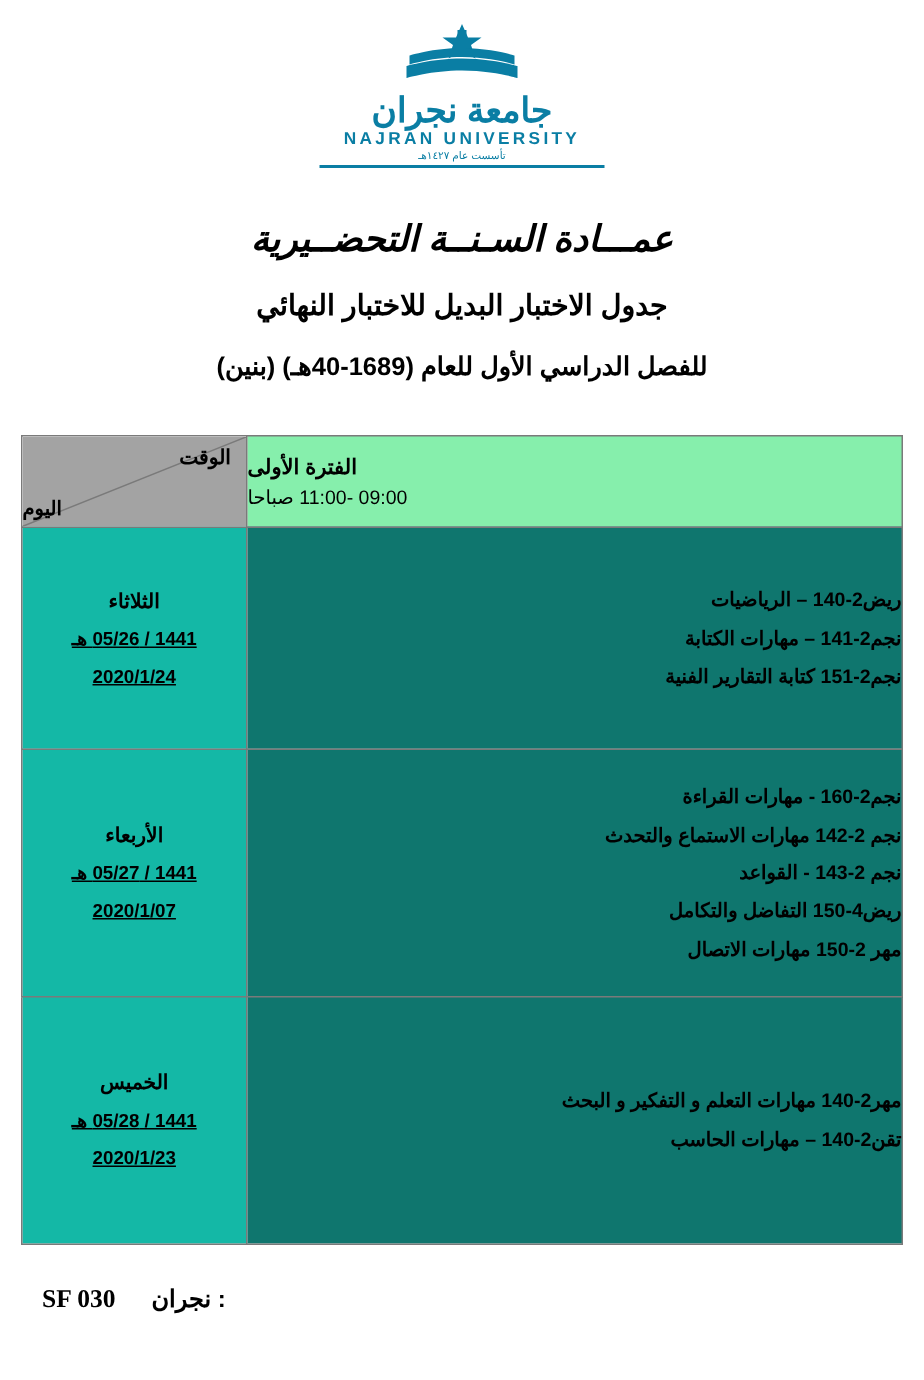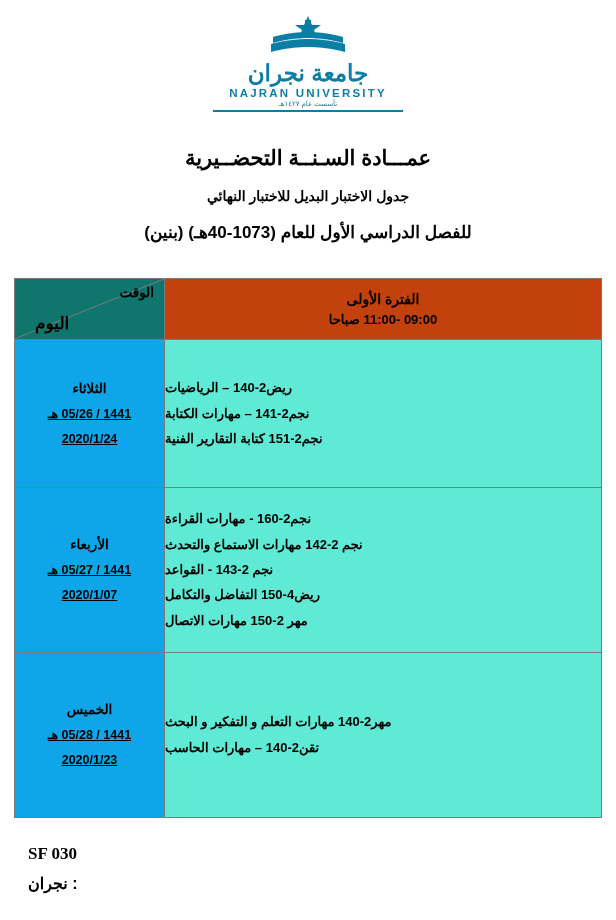--- a/index.html
+++ b/index.html
@@ -73,27 +73,28 @@
     background: #0a7ea4;
     margin: 2px auto 0 auto;
   }
 
   
   .titles {
     text-align: center;
     margin-top: 26px;
   }
   .title-1 {
-    font-size: 21px;
+    font-size: 24px;
     font-weight: bold;
     letter-spacing: 2px;
     line-height: 1.5;
+    font-style: italic;
   }
   .title-2 {
-    font-size: 14px;
+    font-size: 19px;
     font-weight: bold;
     margin-top: 13px;
     line-height: 1.5;
   }
   .title-3 {
     font-size: 17px;
     font-weight: bold;
     margin-top: 13px;
     line-height: 1.5;
   }
@@ -107,35 +108,35 @@
   }
   .sched-table td, .sched-table th {
     border: 1px solid #7a7a7a;
     vertical-align: middle;
     padding: 0;
   }
   .col-day   { width: 150px; }
   .col-per1  { width: auto; }
 
   .head-cell {
-    background: #c2410c;
+    background: #86efac;
     height: 60px;
-    text-align: center;
+    text-align: left;
     font-weight: bold;
     font-size: 14px;
   }
   .head-cell .line2 {
     font-size: 13px;
-    font-weight: bold;
+    font-weight: normal;
     margin-top: 5px;
     direction: ltr;
     unicode-bidi: plaintext;
   }
   .corner-cell {
-    background: #0f766e;
+    background: #a3a3a3;
     position: relative;
     height: 60px;
     padding: 0;
     text-decoration: underline;
   }
   .corner-cell .diag {
     position: absolute;
     top: 0; left: 0; right: 0; bottom: 0;
     overflow: hidden;
   }
@@ -143,48 +144,48 @@
   .corner-cell .lbl-time {
     position: absolute;
     top: 5px;
     right: 10px;
     font-weight: bold;
     font-size: 13.5px;
   }
   .corner-cell .lbl-day {
     position: absolute;
     bottom: 5px;
-    left: 20px;
-    font-weight: bold;
-    font-size: 17px;
+    left: 0;
+    font-weight: bold;
+    font-size: 13px;
   }
 
   .day-cell {
-    background: #0ea5e9;
+    background: #14b8a6;
     text-align: center;
     font-size: 13px;
     line-height: 2.0;
     padding: 8px 4px;
   }
   .day-cell .dname {
     font-weight: bold;
     font-size: 13.5px;
   }
   .day-cell .dh, .day-cell .dg {
     font-weight: bold;
     font-size: 12.5px;
     direction: rtl;
     unicode-bidi: plaintext;
     text-decoration: underline;
   }
 
   .courses-cell {
-    background: #5eead4;
+    background: #0f766e;
     padding: 16px 10px;
-    text-align: left;
+    text-align: right;
   }
   .course-line {
     font-size: 13px;
     font-weight: bold;
     line-height: 1.95;
     white-space: nowrap;
     direction: rtl;
     unicode-bidi: plaintext;
   }
 
@@ -209,23 +210,22 @@
     font-weight: bold;
     font-family: "Liberation Serif", serif;
     direction: ltr;
     unicode-bidi: plaintext;
     margin-left: 8px;
   }
   .footer-row {
     display: flex;
     justify-content: flex-start;
     align-items: baseline;
-    gap: 10px;
+    gap: 24px;
     direction: ltr;
-    flex-direction: column;
   }
 </style>
 </head>
 <body>
 
 <div class="page">
 
   <div class="logo-block">
     <div class="logo-wrap">
       <div class="logo-mark">
@@ -239,21 +239,21 @@
       <div class="logo-ar">جامعة نجران</div>
       <div class="logo-en">NAJRAN UNIVERSITY</div>
       <div class="logo-sub">تأسست عام ١٤٢٧هـ</div>
       <div class="logo-rule"></div>
     </div>
   </div>
 
   <div class="titles">
     <div class="title-1">عمـــادة السـنــة التحضــيرية</div>
     <div class="title-2">جدول الاختبار البديل للاختبار النهائي</div>
-    <div class="title-3">للفصل الدراسي الأول للعام (1073-40هـ) (بنين)</div>
+    <div class="title-3">للفصل الدراسي الأول للعام (1689-40هـ) (بنين)</div>
   </div>
 
   <table class="sched-table">
     <colgroup>
       <col class="col-per1">
       <col class="col-day">
     </colgroup>
     <thead>
       <tr>
         <th class="head-cell">

